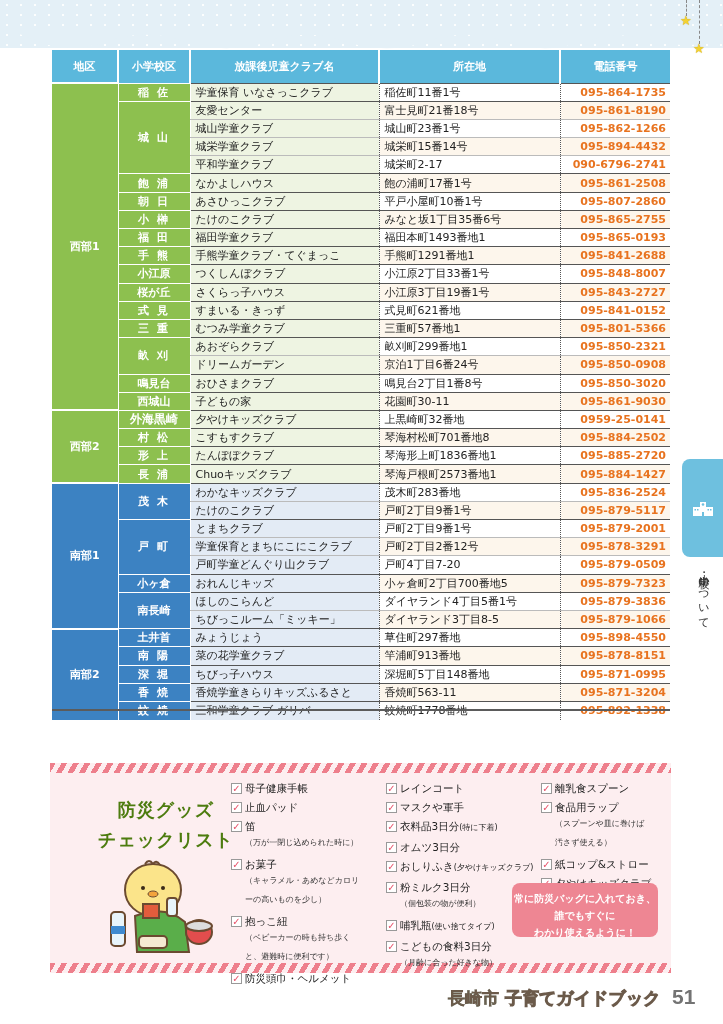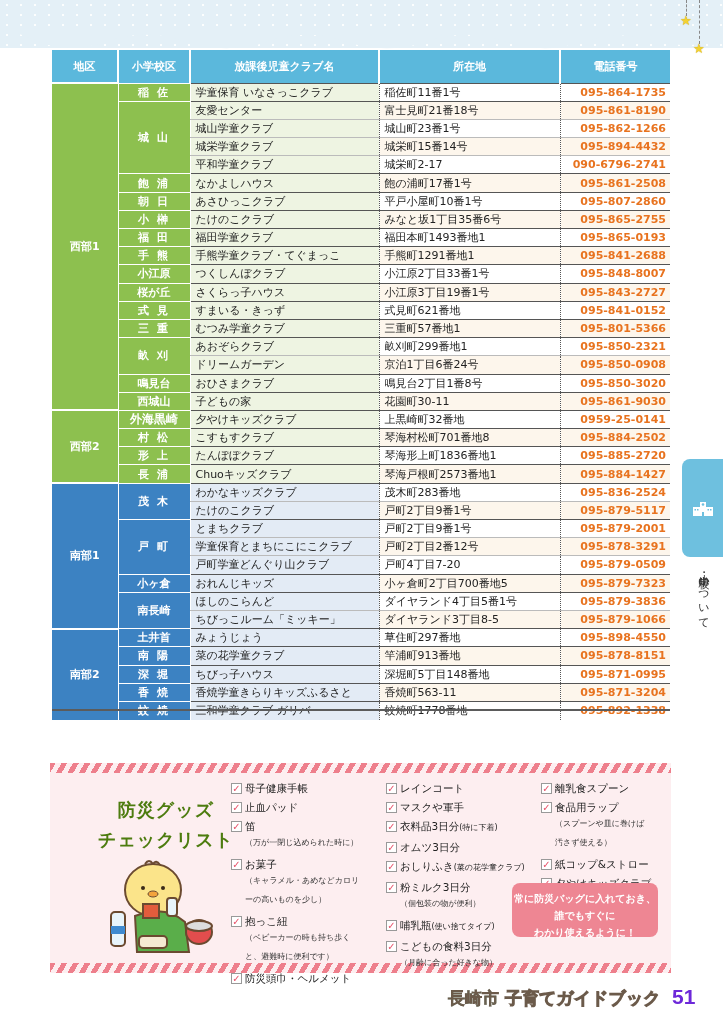--- a/index.html
+++ b/index.html
@@ -92,21 +92,21 @@
     background: #ee8693; border-radius: 8px; color: #fff; font-weight: bold;
     font-size: 10px; line-height: 17px; text-align: center; padding-top: 7px;
   }
 
   
   .footer-title {
     position: absolute; left: 448px; top: 987px; font-size: 17px; font-weight: bold;
     color: #6cae9b; letter-spacing: 0px; -webkit-text-stroke: 0.5px #6b5a4a;
   }
   .footer-title .b2 { color: #fff; -webkit-text-stroke: 1px #6b5a4a; }
-  .page-number { position: absolute; left: 672px; top: 985px; font-size: 21px; font-weight: bold; color: #6d28d9; font-family: "Liberation Sans", sans-serif; }
+  .page-number { position: absolute; left: 672px; top: 985px; font-size: 21px; font-weight: bold; color: #737373; font-family: "Liberation Sans", sans-serif; }
 </style>
 </head>
 <body>
 
 <div class="top-banner"></div>
 <svg class="top-wave" viewBox="0 0 723 22" preserveAspectRatio="none">
   <path d="M0,0 L723,0 L723,10 Q690,22 660,14 Q620,0 575,16 Q540,26 500,12 Q460,0 420,16 Q380,26 340,12 Q300,0 260,16 Q220,26 180,12 Q140,0 100,16 Q60,26 30,10 Q10,2 0,4 Z" fill="#e4f0f7"></path>
 </svg>
 <div class="star-string" style="left:686px; top:0; height:16px;"></div>
 <div class="star" style="left:680px; top:14px;">★</div>
@@ -427,21 +427,21 @@
     <div class="check-item">
       <span class="check-box">✓</span>
       <span class="check-text"><span>衣料品3日分</span><span class="check-small">(特に下着)</span></span>
     </div>
     <div class="check-item">
       <span class="check-box">✓</span>
       <span class="check-text"><span>オムツ3日分</span></span>
     </div>
     <div class="check-item">
       <span class="check-box">✓</span>
-      <span class="check-text"><span>おしりふき</span><span class="check-small">(菜の花学童クラブ)</span></span>
+      <span class="check-text"><span>おしりふき</span><span class="check-small">(夕やけキッズクラブ)</span></span>
     </div>
     <div class="check-item">
       <span class="check-box">✓</span>
       <span class="check-text"><span>粉ミルク3日分</span>
         <span class="check-note">（個包装の物が便利）</span></span>
     </div>
     <div class="check-item">
       <span class="check-box">✓</span>
       <span class="check-text"><span>哺乳瓶</span><span class="check-small">(使い捨てタイプ)</span></span>
     </div>

